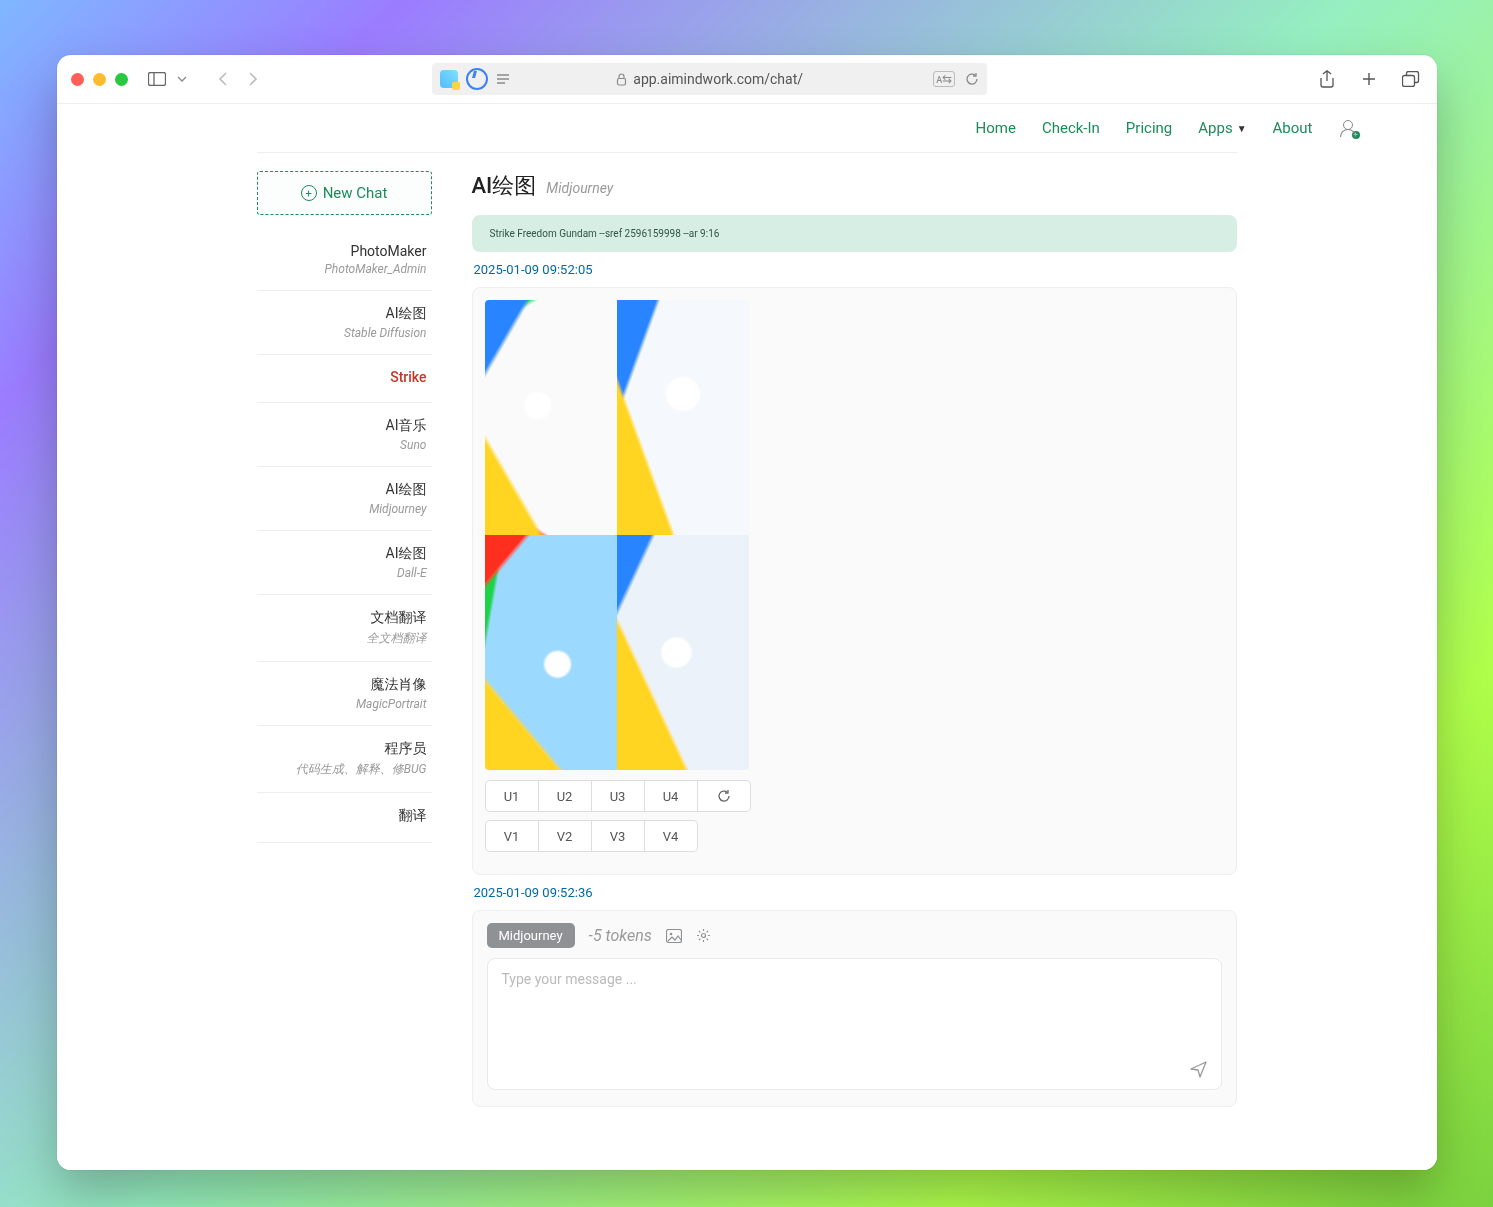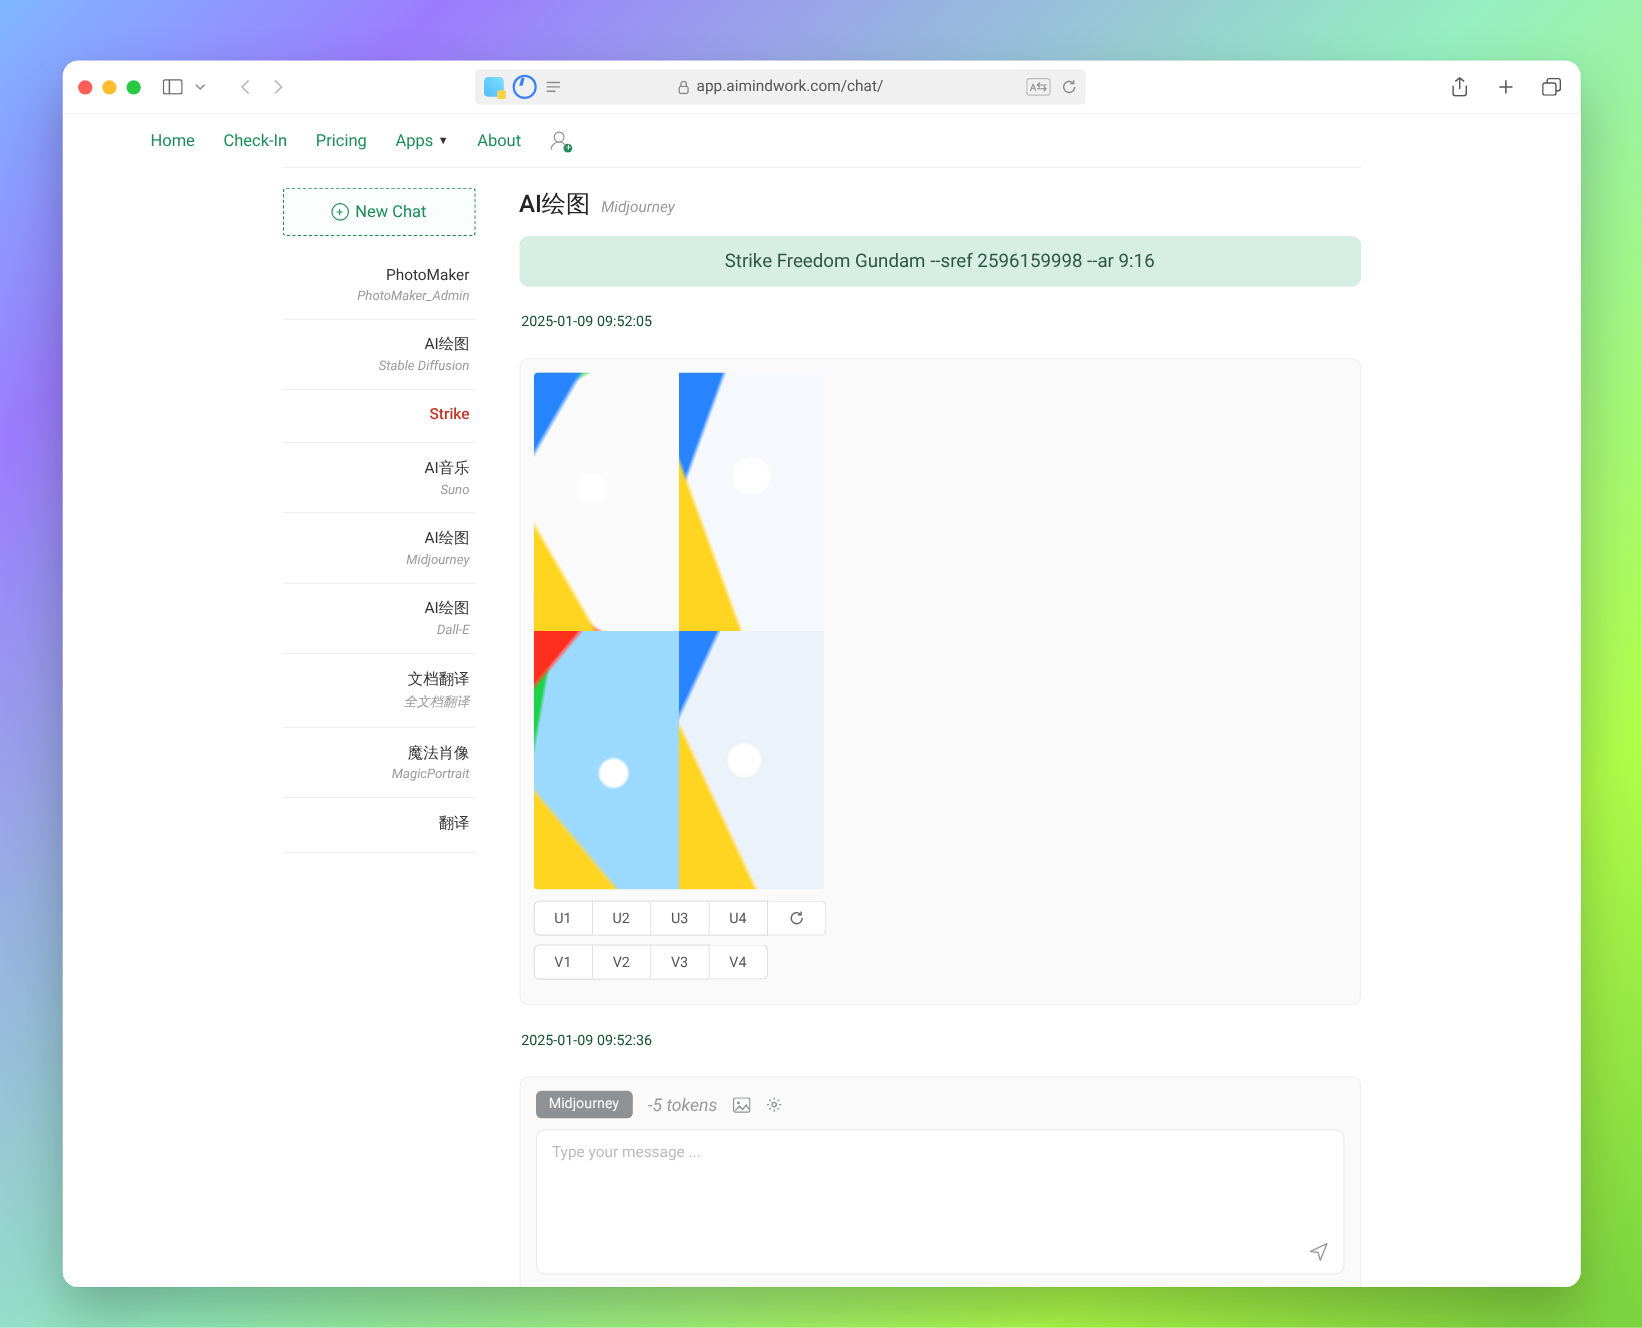--- a/index.html
+++ b/index.html
@@ -27,38 +27,38 @@
   .urlbar .right-icons{position:absolute;right:8px;display:flex;gap:10px;align-items:center;color:#8a8a8a;}
   .titlebar .right-group{margin-left:auto;display:flex;gap:20px;color:#555;}
   .ext-icon{width:18px;height:18px;border-radius:4px;}
   .ext1{background:linear-gradient(45deg,#4fbcff,#7fe0ff);position:relative;}
   .ext1::after{content:"";position:absolute;right:-2px;bottom:-2px;width:8px;height:8px;border-radius:2px;background:#ffd24a;}
   .ext2{border:2px solid #3b82f6;border-radius:50%;position:relative;}
   .ext2::after{content:"";position:absolute;left:5px;top:1px;width:3px;height:7px;background:#3b82f6;transform:skewX(-15deg);}
   svg{display:block;}
 
   .page{flex:1;overflow:auto;background:#fff;}
-  .top-nav{height:48px;display:flex;align-items:center;gap:26px;padding:0 28px;max-width:1220px;margin:0 auto;}
+  .top-nav{height:48px;display:flex;align-items:center;justify-content:flex-end;gap:26px;padding:0 28px;max-width:1220px;margin:0 auto;}
   .top-nav a{color:#1c8c5a;font-size:15px;text-decoration:none;cursor:pointer;display:flex;align-items:center;gap:4px;}
   .top-nav .caret{font-size:10px;color:#333;}
   .divider{border-bottom:1px solid #eee;max-width:980px;margin:0 auto;}
   .content{max-width:980px;margin:0 auto;display:flex;gap:0;padding-top:18px;}
   .sidebar{flex:0 0 175px;padding-right:18px;}
   .new-chat{border:1.5px dashed #1c8c5a;color:#1c8c5a;height:42px;display:flex;align-items:center;justify-content:center;gap:6px;font-size:15px;border-radius:3px;margin-bottom:14px;cursor:pointer;background:#fbfefc;}
   .new-chat .plus{width:14px;height:14px;border:1px solid #1c8c5a;border-radius:50%;display:flex;align-items:center;justify-content:center;font-size:11px;line-height:1;}
   .side-item{padding:14px 5px;border-bottom:1px solid #eee;cursor:pointer;text-align:right;}
   .side-item .t{font-size:14px;color:#333;margin-bottom:3px;}
   .side-item .s{font-size:12px;color:#9a9a9a;font-style:italic;}
   .side-item.alt .t{color:#c0392b;font-weight:500;}
   .main{flex:1;padding-left:22px;}
   .main-title{display:flex;align-items:baseline;gap:10px;margin-bottom:14px;}
   .main-title h2{margin:0;font-size:22px;font-weight:500;color:#222;}
   .main-title .sub{font-style:italic;color:#9a9a9a;font-size:14px;}
-  .prompt-bubble{background:#d7eee4;color:#305545;padding:13px 18px;border-radius:8px;font-size:17px;text-align:center;}
-  .ts{color:#14532d;font-size:13px;margin:25px 2px;}
+  .prompt-bubble{background:#d7eee4;color:#305545;padding:13px 18px;border-radius:8px;font-size:10px;}
+  .ts{color:#0369a1;font-size:13px;margin:10px 2px;}
   .output-card{background:#fafafa;border:1px solid #eee;border-radius:8px;padding:12px 12px 14px;margin-bottom:8px;}
   .img-grid{width:264px;height:470px;display:grid;grid-template-columns:1fr 1fr;grid-template-rows:1fr 1fr;gap:0;border-radius:4px;overflow:hidden;}
   .gi{filter:saturate(1.3);}
   .gi1{background:
     radial-gradient(circle at 40% 45%,#fff 8%,transparent 10%),
     linear-gradient(60deg,#ffd54a 20%,transparent 22%),
     linear-gradient(120deg,#3b82f6 15%,transparent 17%),
     linear-gradient(30deg,#ff3b30 10%,transparent 12%),
     linear-gradient(150deg,#3cc85e 8%,transparent 10%),
     #fafafa;}
@@ -235,20 +235,24 @@
         </div>
         <div class="side-item">
           <div class="t">文档翻译</div>
           <div class="s">全文档翻译</div>
         </div>
         <div class="side-item">
           <div class="t">魔法肖像</div>
           <div class="s">MagicPortrait</div>
         </div>
         <div class="side-item">
+          <div class="t">程序员</div>
+          <div class="s">代码生成、解释、修BUG</div>
+        </div>
+        <div class="side-item">
           <div class="t">翻译</div>
         </div>
       </div>
 
       <div class="main">
         <div class="main-title">
           <h2>AI绘图</h2>
           <span class="sub">Midjourney</span>
         </div>
 

